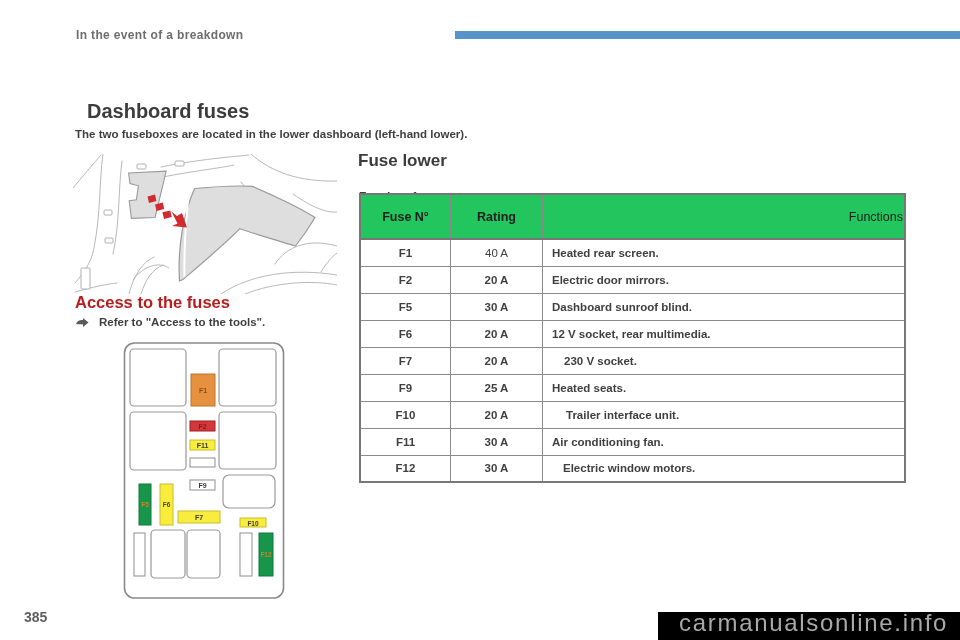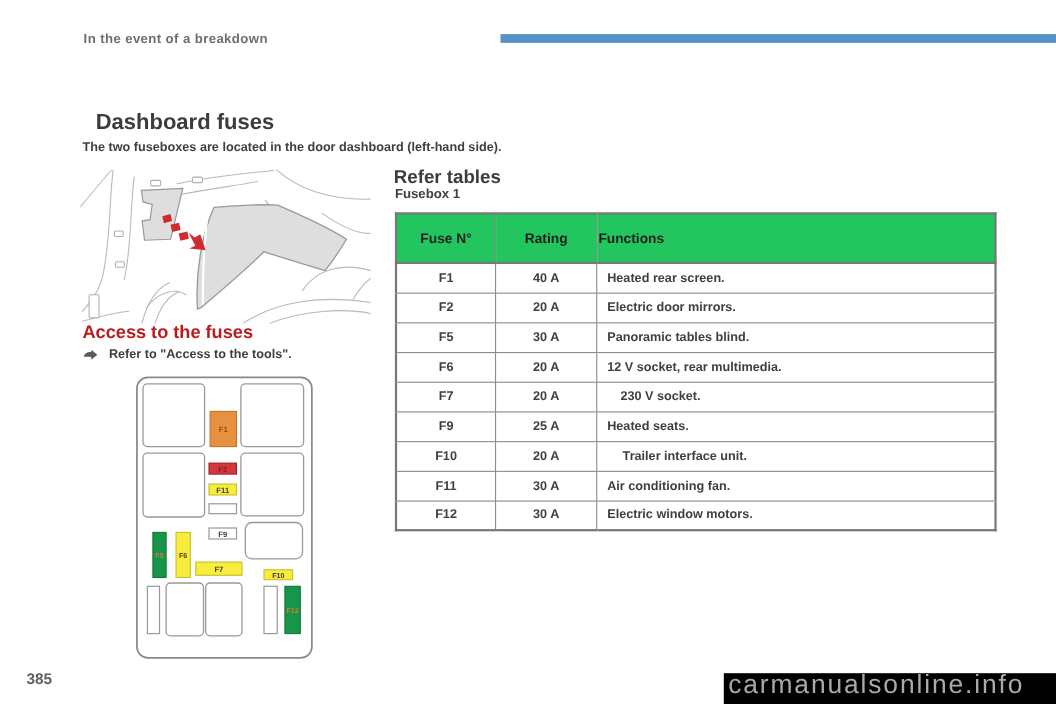--- a/index.html
+++ b/index.html
@@ -9,21 +9,21 @@
 </style>
 </head>
 <body>
 
 <div class="abs" style="left:76px;top:28px;font-size:12px;font-weight:bold;color:#6e6e6e;letter-spacing:0.35px;">In the event of a breakdown</div>
 
 <div class="abs" style="left:455px;top:31px;width:505px;height:8px;background:#5593c9;"></div>
 
 <div class="abs" style="left:75px;top:100px;font-size:20px;font-weight:bold;color:#3c3c3c;margin-left:12px;">Dashboard fuses</div>
 
-<div class="abs" style="left:75px;top:128px;font-size:11.5px;font-weight:bold;color:#3f3f3f;">The two fuseboxes are located in the door dashboard (left-hand side).</div>
+<div class="abs" style="left:75px;top:128px;font-size:11.5px;font-weight:bold;color:#3f3f3f;">The two fuseboxes are located in the lower dashboard (left-hand lower).</div>
 
 <svg class="abs" style="left:73px;top:154px;" width="264" height="140" viewBox="0 0 264 140">
   <rect x="0" y="0" width="264" height="140" fill="#ffffff"></rect>
   <g fill="none" stroke="#b9b9b9" stroke-width="1" stroke-linecap="round">
 
     <path d="M30,0 C26,28 28,58 21,94 C18,110 9,121 2,129"></path>
     <path d="M49,7 C45,38 47,68 40,100"></path>
     <path d="M0,34 C10,22 20,10 28,1"></path>
 
     <path d="M88,13 C128,5 158,3 176,1"></path>
@@ -123,49 +123,49 @@
   <rect x="78" y="193" width="34" height="48" rx="4" fill="#ffffff" stroke="#999" stroke-width="1.2"></rect>
 
   <rect x="114" y="193" width="33" height="48" rx="4" fill="#ffffff" stroke="#999" stroke-width="1.2"></rect>
 
   <rect x="167" y="196" width="12" height="43" fill="#ffffff" stroke="#999" stroke-width="1.1"></rect>
 
   <rect x="186" y="196" width="14" height="43" fill="#17954a" stroke="#0e7a38" stroke-width="1"></rect>
   <text x="193" y="220" font-size="6.5" font-weight="bold" fill="#d08030" text-anchor="middle" font-family="Liberation Sans, sans-serif">F12</text>
 </svg>
 
-<div class="abs" style="left:358px;top:151px;font-size:17px;font-weight:bold;color:#3c3c3c;">Refer tables</div>
-
-<div class="abs" style="left:359px;top:169px;font-size:12px;font-weight:bold;color:#3f3f3f;">Fusebox 1</div>
+<div class="abs" style="left:358px;top:151px;font-size:17px;font-weight:bold;color:#3c3c3c;">Fuse lower</div>
+
+<div class="abs" style="left:359px;top:190px;font-size:12px;font-weight:bold;color:#3f3f3f;">Fusebox 1</div>
 
 <table class="abs" style="left:359px;top:193px;border-collapse:collapse;font-family:'Liberation Sans',sans-serif;">
 
   <tbody>
       <tr style="background:#22c55e;height:45px;">
     <td style="width:87px;border:2px solid #777;border-right:1.5px solid #8a8a8a;text-align:center;font-size:12.5px;font-weight:bold;color:#1e1e1e;">Fuse N°</td>
     <td style="width:89px;border:2px solid #777;border-left:none;border-right:1.5px solid #8a8a8a;text-align:center;font-size:12.5px;font-weight:bold;color:#1e1e1e;">Rating</td>
-    <td style="width:359px;border:2px solid #777;border-left:none;text-align:left;font-size:12.5px;font-weight:bold;color:#1e1e1e;">Functions</td>
+    <td style="width:359px;border:2px solid #777;border-left:none;text-align:right;font-size:12.5px;font-weight:normal;color:#1e1e1e;">Functions</td>
   </tr>
 
   <tr style="height:27px;">
         <td style="border:1.5px solid #8a8a8a;border-left:2px solid #777;text-align:center;font-size:11.5px;font-weight:bold;color:#3f3f3f;">F1</td>
-        <td style="border:1.5px solid #8a8a8a;text-align:center;font-size:11.5px;font-weight:bold;color:#3f3f3f;">40 A</td>
+        <td style="border:1.5px solid #8a8a8a;text-align:center;font-size:11.5px;font-weight:normal;color:#3f3f3f;">40 A</td>
         <td style="border:1.5px solid #8a8a8a;border-right:2px solid #777;font-size:11.5px;font-weight:bold;color:#3f3f3f;padding-left:9px;">Heated rear screen.</td>
       </tr>
 
   <tr style="height:27px;">
         <td style="border:1.5px solid #8a8a8a;border-left:2px solid #777;text-align:center;font-size:11.5px;font-weight:bold;color:#3f3f3f;">F2</td>
         <td style="border:1.5px solid #8a8a8a;text-align:center;font-size:11.5px;font-weight:bold;color:#3f3f3f;">20 A</td>
         <td style="border:1.5px solid #8a8a8a;border-right:2px solid #777;font-size:11.5px;font-weight:bold;color:#3f3f3f;padding-left:9px;">Electric door mirrors.</td>
       </tr>
 
   <tr style="height:27px;">
         <td style="border:1.5px solid #8a8a8a;border-left:2px solid #777;text-align:center;font-size:11.5px;font-weight:bold;color:#3f3f3f;">F5</td>
         <td style="border:1.5px solid #8a8a8a;text-align:center;font-size:11.5px;font-weight:bold;color:#3f3f3f;">30 A</td>
-        <td style="border:1.5px solid #8a8a8a;border-right:2px solid #777;font-size:11.5px;font-weight:bold;color:#3f3f3f;padding-left:9px;">Panoramic tables blind.</td>
+        <td style="border:1.5px solid #8a8a8a;border-right:2px solid #777;font-size:11.5px;font-weight:bold;color:#3f3f3f;padding-left:9px;">Dashboard sunroof blind.</td>
       </tr>
 
   <tr style="height:27px;">
         <td style="border:1.5px solid #8a8a8a;border-left:2px solid #777;text-align:center;font-size:11.5px;font-weight:bold;color:#3f3f3f;">F6</td>
         <td style="border:1.5px solid #8a8a8a;text-align:center;font-size:11.5px;font-weight:bold;color:#3f3f3f;">20 A</td>
         <td style="border:1.5px solid #8a8a8a;border-right:2px solid #777;font-size:11.5px;font-weight:bold;color:#3f3f3f;padding-left:9px;">12 V socket, rear multimedia.</td>
       </tr>
 
   <tr style="height:27px;">
         <td style="border:1.5px solid #8a8a8a;border-left:2px solid #777;text-align:center;font-size:11.5px;font-weight:bold;color:#3f3f3f;">F7</td>
@@ -187,22 +187,22 @@
 
   <tr style="height:27px;">
         <td style="border:1.5px solid #8a8a8a;border-left:2px solid #777;text-align:center;font-size:11.5px;font-weight:bold;color:#3f3f3f;">F11</td>
         <td style="border:1.5px solid #8a8a8a;text-align:center;font-size:11.5px;font-weight:bold;color:#3f3f3f;">30 A</td>
         <td style="border:1.5px solid #8a8a8a;border-right:2px solid #777;font-size:11.5px;font-weight:bold;color:#3f3f3f;padding-left:9px;margin-top:36px;">Air conditioning fan.</td>
       </tr>
 
   <tr style="height:27px;">
         <td style="border:1.5px solid #8a8a8a;border-left:2px solid #777;border-bottom:2px solid #777;text-align:center;font-size:11.5px;font-weight:bold;color:#3f3f3f;">F12</td>
         <td style="border:1.5px solid #8a8a8a;border-bottom:2px solid #777;text-align:center;font-size:11.5px;font-weight:bold;color:#3f3f3f;">30 A</td>
-        <td style="border:1.5px solid #8a8a8a;border-right:2px solid #777;border-bottom:2px solid #777;font-size:11.5px;font-weight:bold;color:#3f3f3f;padding-left:9px;">Electric window motors.</td>
+        <td style="border:1.5px solid #8a8a8a;border-right:2px solid #777;border-bottom:2px solid #777;font-size:11.5px;font-weight:bold;color:#3f3f3f;padding-left:20px;">Electric window motors.</td>
       </tr>
 </tbody>
   </table>
 
 <div class="abs" style="left:24px;top:609px;font-size:14px;font-weight:bold;color:#5f5f5f;">385</div>
 
 <div class="abs" style="left:658px;top:612px;width:302px;height:28px;background:#000000;"></div>
 
-<div class="abs" style="left:662px;top:609px;font-size:24px;color:#a9a9a9;letter-spacing:1.7px;">carmanualsonline.info</div>
+<div class="abs" style="left:679px;top:609px;font-size:24px;color:#a9a9a9;letter-spacing:1.7px;">carmanualsonline.info</div>
 
 </body></html>

